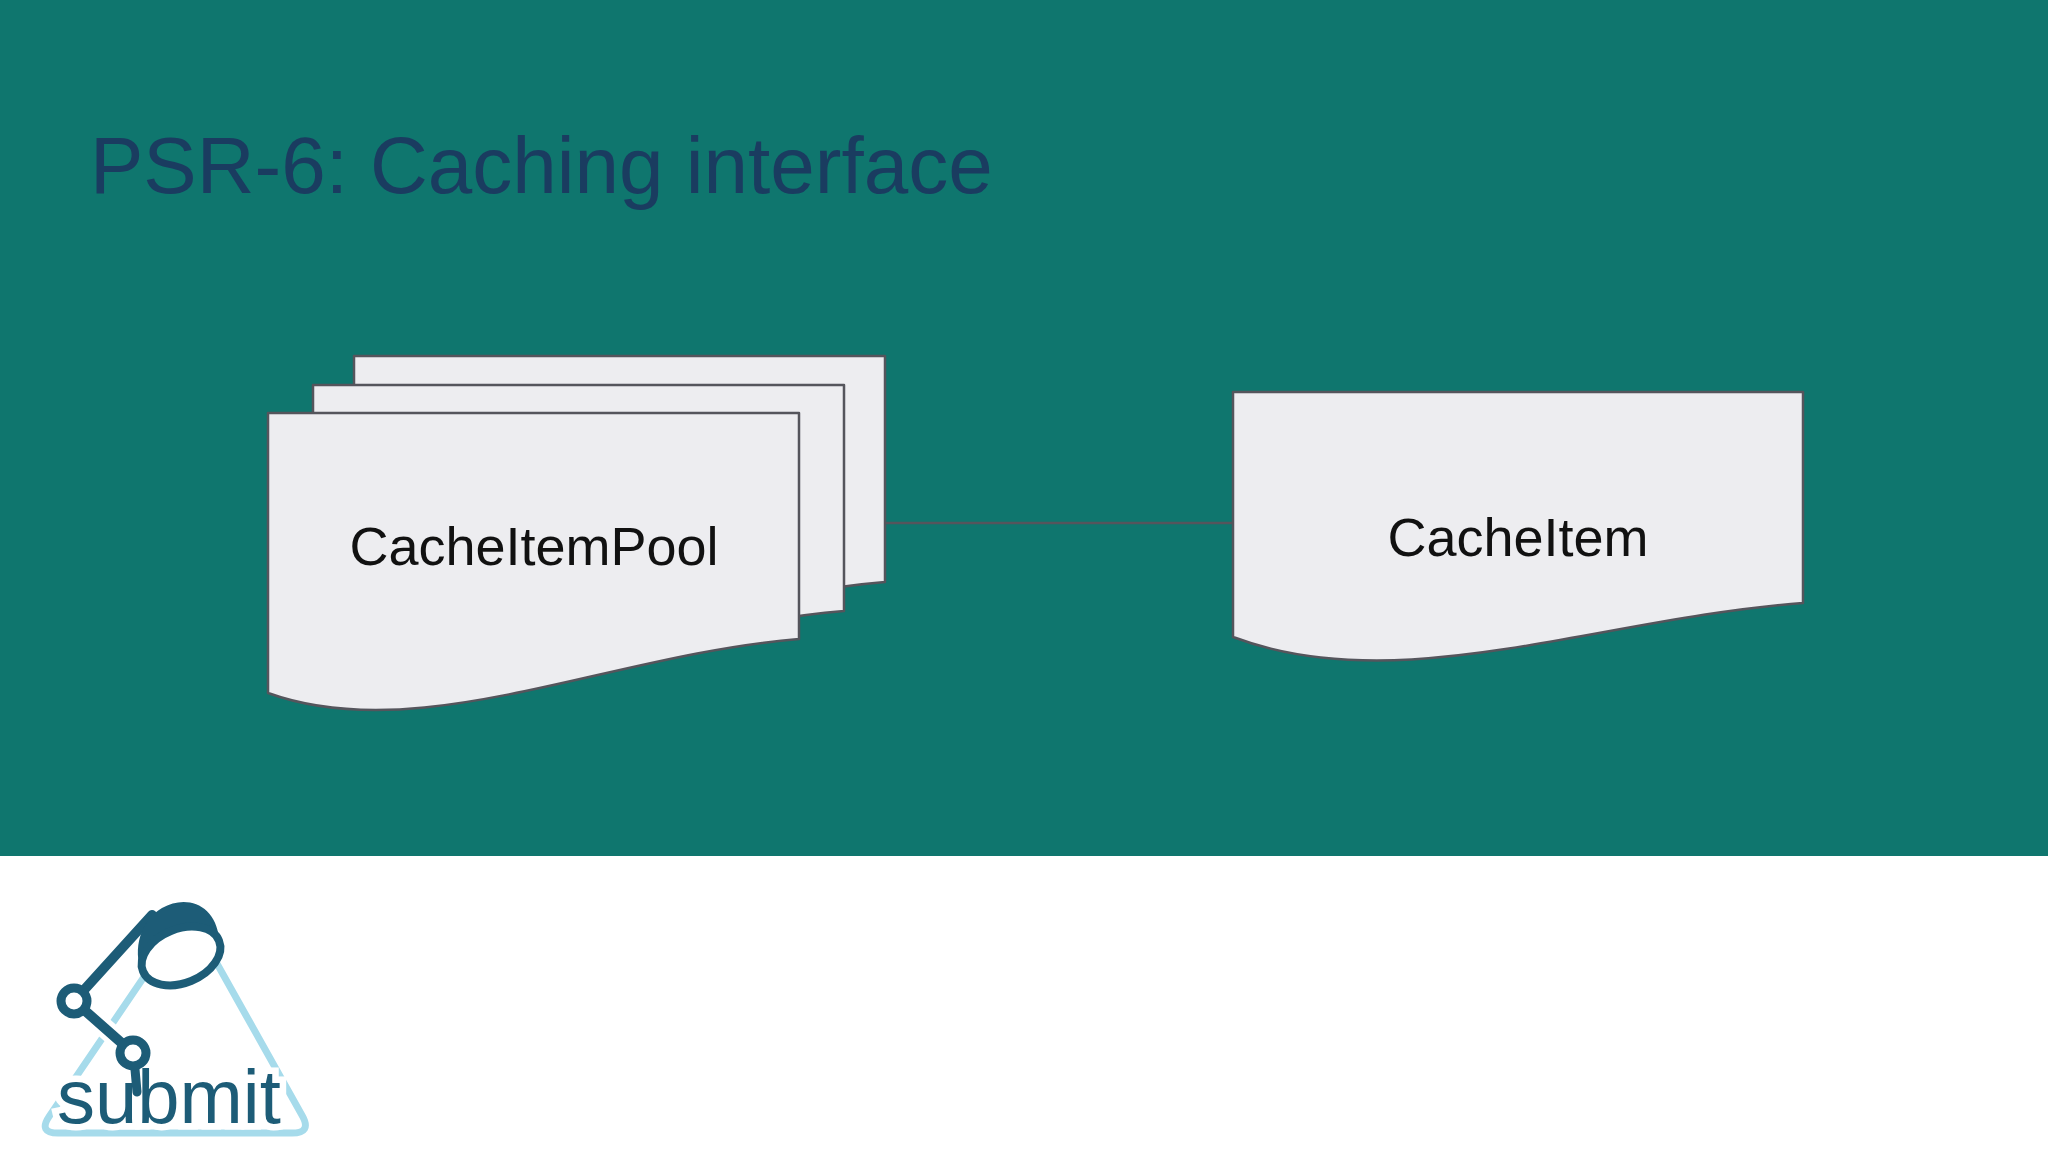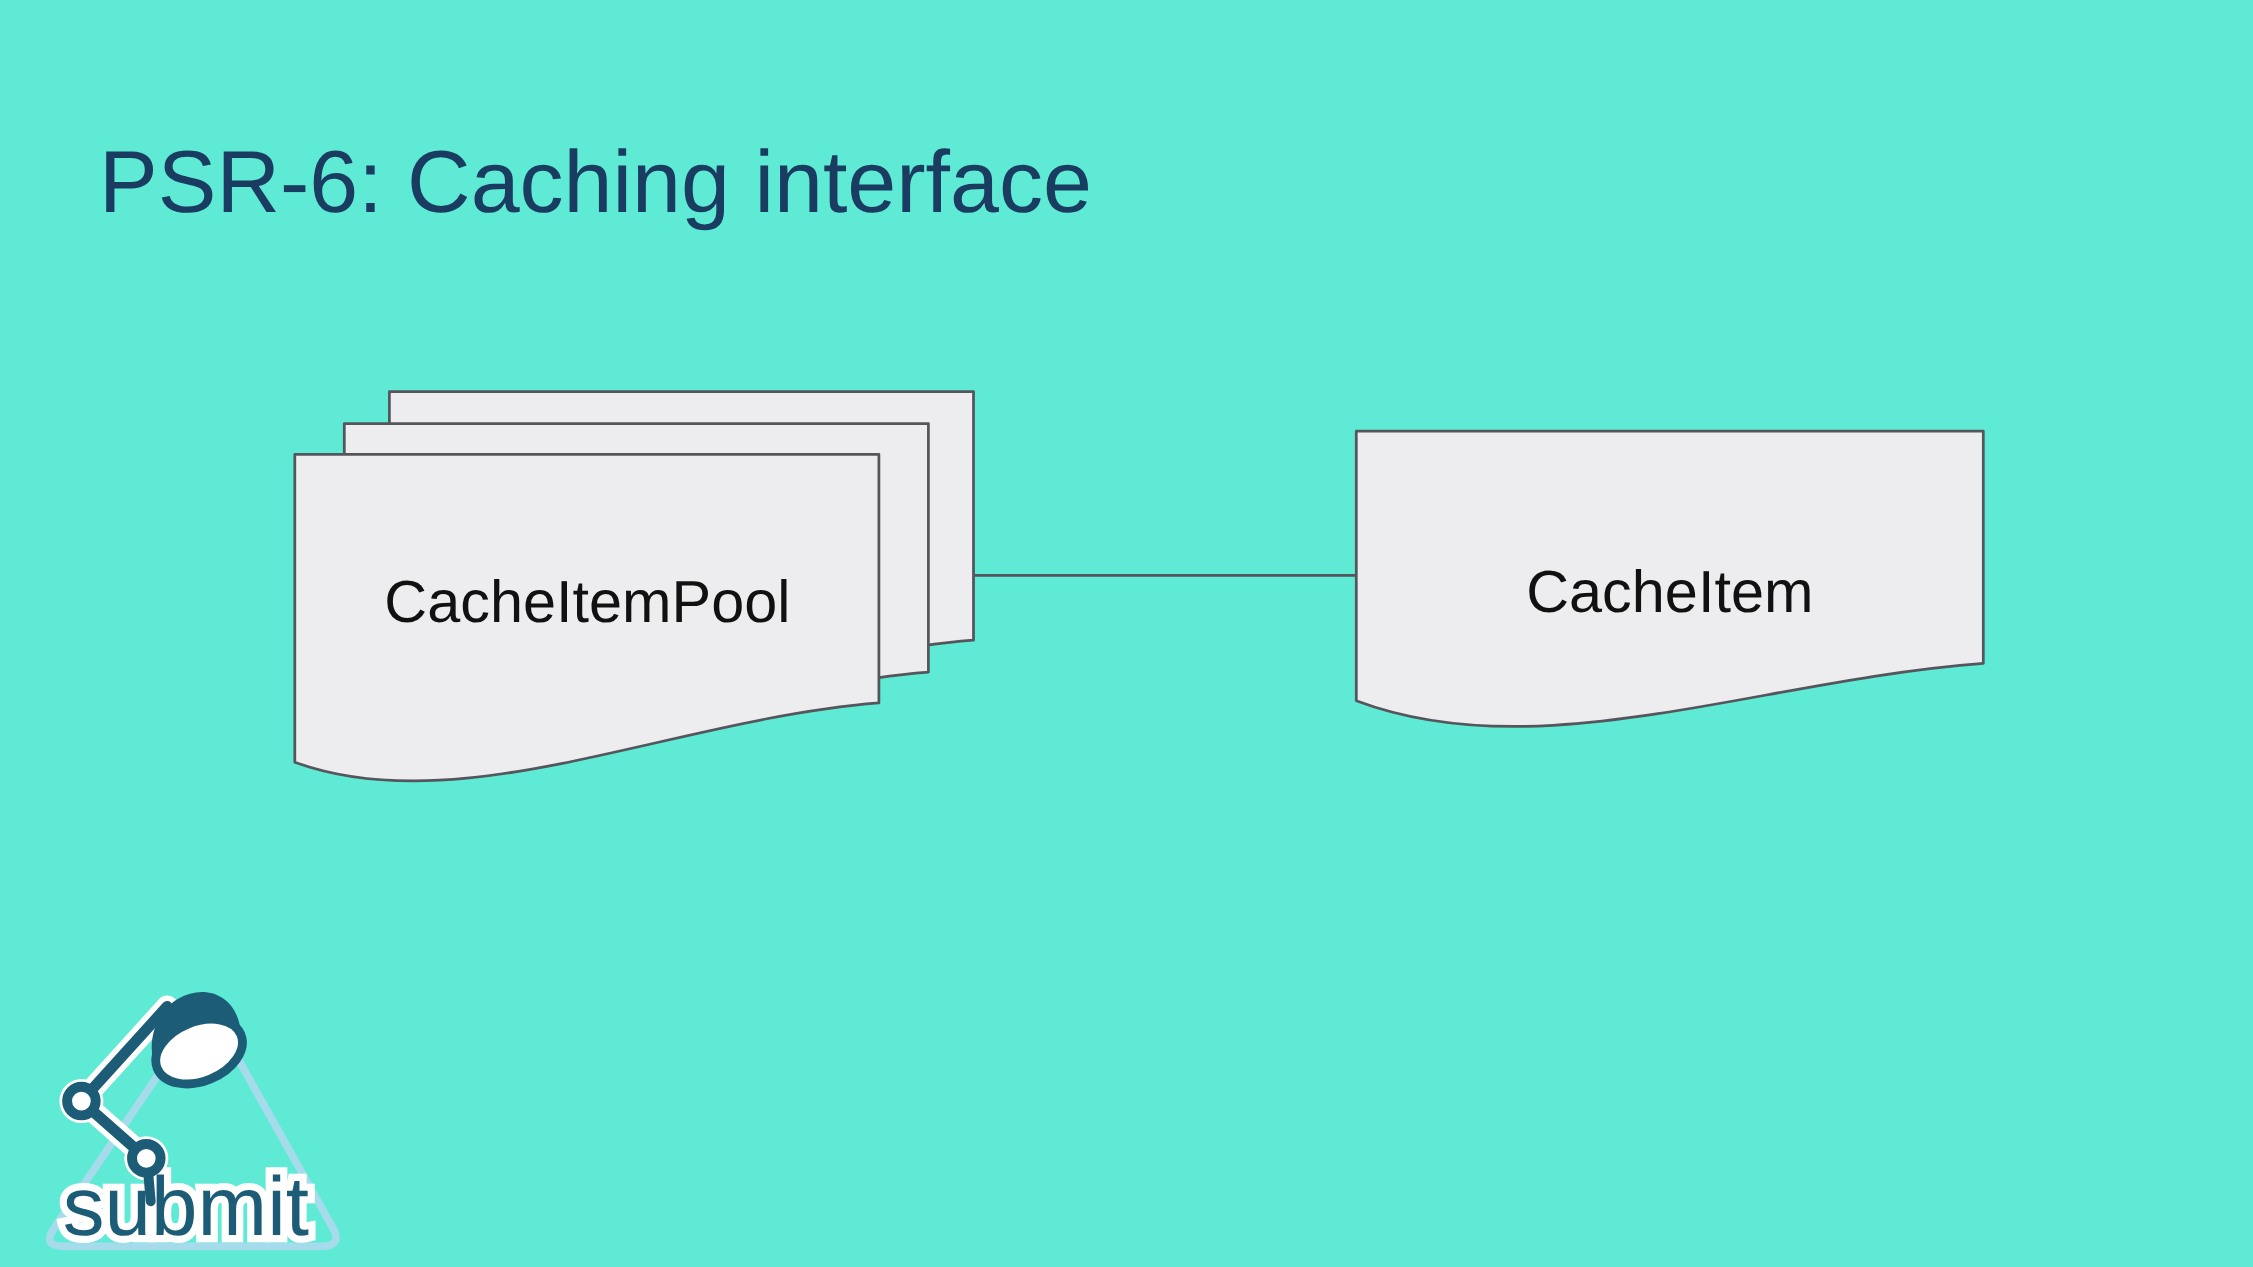--- a/index.html
+++ b/index.html
@@ -6,22 +6,22 @@
     margin: 0;
     padding: 0;
     background: #ffffff;
     width: 2048px;
     height: 1152px;
     overflow: hidden;
   }
   #slide {
     position: relative;
     width: 2048px;
-    height: 1152px;
-    background: #5eead4;
+    height: 856px;
+    background: #0f766e;
   }
   svg {
     position: absolute;
     left: 0;
     top: 0;
     display: block;
   }
   text {
     font-family: "Liberation Sans", "DejaVu Sans", sans-serif;
   }

